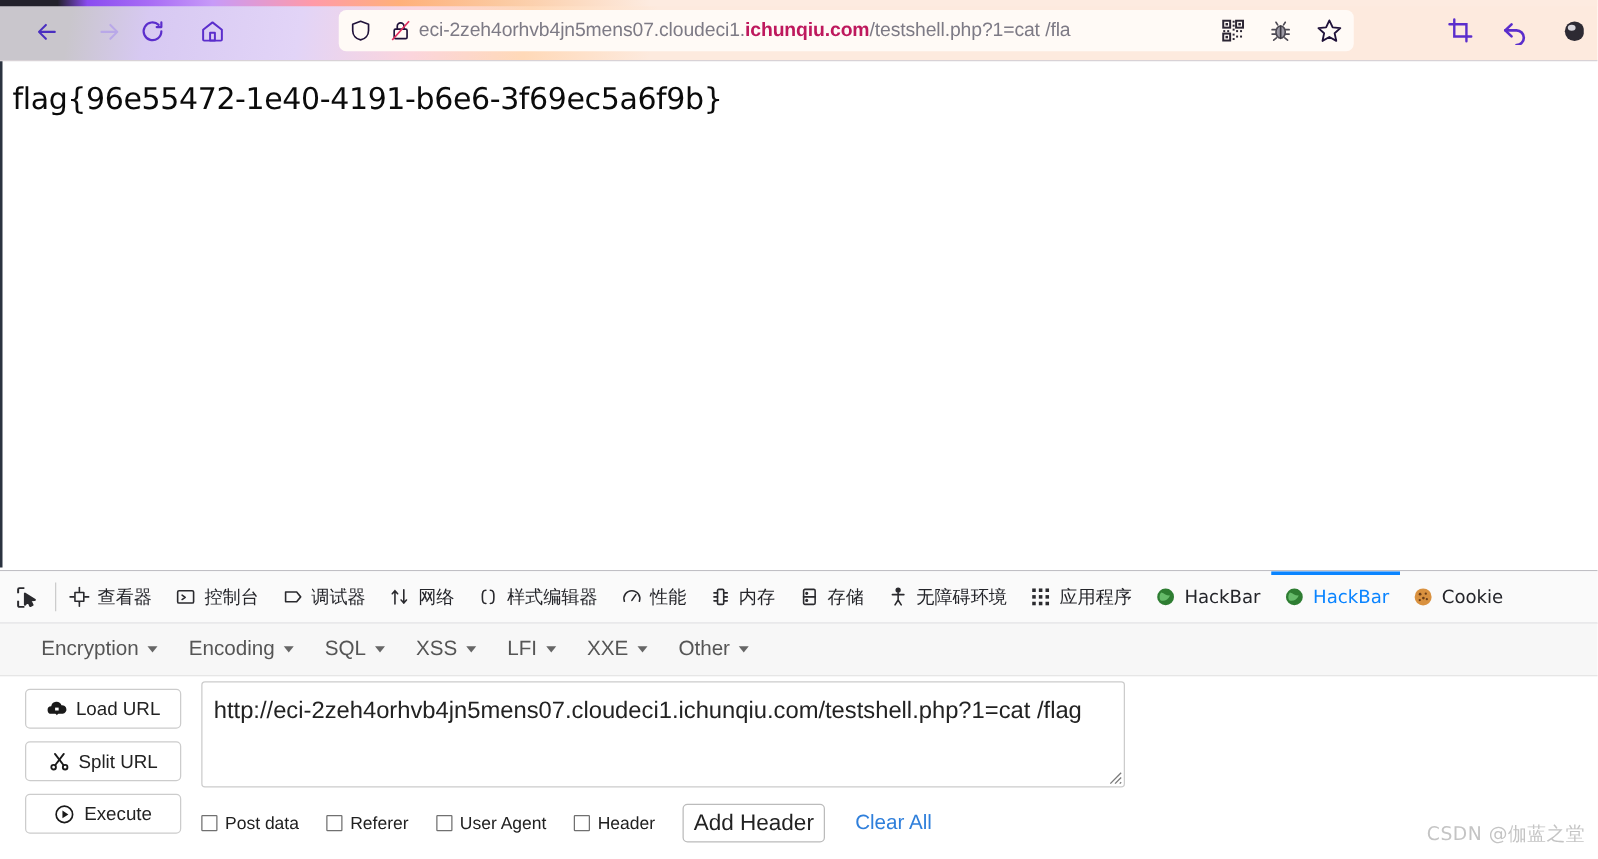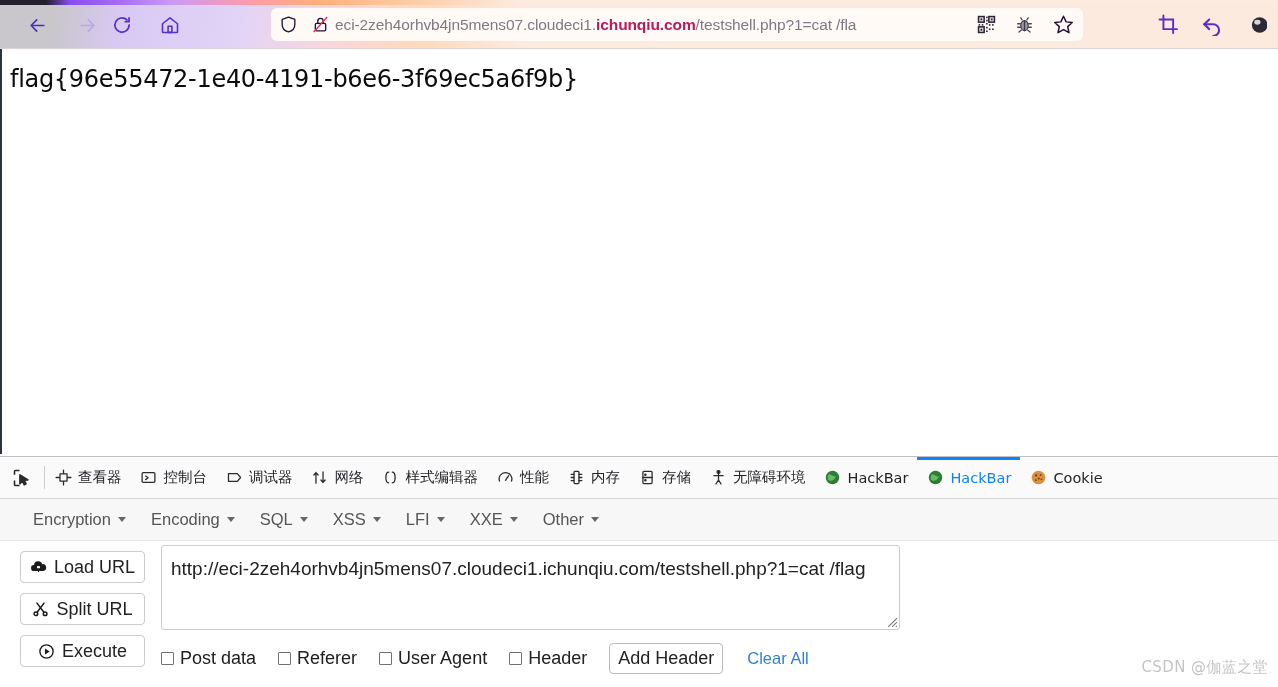--- a/index.html
+++ b/index.html
@@ -213,21 +213,21 @@
   }
   .hb-btn {
     height: 32px;
     border: 1px solid #ccc;
     border-radius: 4px;
     background: #fff;
     display: flex;
     align-items: center;
     justify-content: center;
     gap: 7px;
-    font-size: 18px;
+    font-size: 15px;
     color: #222;
     font-family: "Liberation Sans", sans-serif;
   }
   .hb-btn .bico { width: 17px; height: 17px; display:flex;align-items:center;justify-content:center;}
 
   #hb-url-area {
     position: absolute;
     left: 161px; top: 4px;
     width: 739px; height: 85px;
   }
@@ -259,21 +259,21 @@
     left: 161px; top: 103px;
     display: flex;
     align-items: center;
     gap: 0px;
     height: 28px;
   }
   .hb-check {
     display: flex; align-items: center;
     gap: 6px;
     margin-right: 22px;
-    font-size: 18px;
+    font-size: 14px;
     color: #202020;
     font-family: "Liberation Sans", sans-serif;
   }
   .hb-check .box {
     width: 13px; height: 13px;
     border: 1px solid #707070;
     background: #fff;
     border-radius: 1px;
   }
   #add-header-btn {
@@ -498,20 +498,36 @@
           <span>存储</span>
         </div>
         <div class="dt-tab">
           <span class="dt-ico">
             <svg width="17" height="17" viewBox="0 0 24 24" fill="none" stroke="#2a2a2e" stroke-width="1.8" stroke-linejoin="round" stroke-linecap="round">
               <circle cx="12" cy="4.3" r="2.1" fill="#2a2a2e"></circle>
               <path d="M12 7.5v8M5.5 9.5h13M8.5 21l3.5-5.5 3.5 5.5"></path>
             </svg>
           </span>
           <span>无障碍环境</span>
+        </div>
+        <div class="dt-tab">
+          <span class="dt-ico">
+            <svg width="17" height="17" viewBox="0 0 24 24" fill="#2a2a2e">
+              <rect x="2.5" y="2.5" width="4" height="4"></rect>
+              <rect x="10" y="2.5" width="4" height="4"></rect>
+              <rect x="17.5" y="2.5" width="4" height="4"></rect>
+              <rect x="2.5" y="10" width="4" height="4"></rect>
+              <rect x="10" y="10" width="4" height="4"></rect>
+              <rect x="17.5" y="10" width="4" height="4"></rect>
+              <rect x="2.5" y="17.5" width="4" height="4"></rect>
+              <rect x="10" y="17.5" width="4" height="4"></rect>
+              <rect x="17.5" y="17.5" width="4" height="4"></rect>
+            </svg>
+          </span>
+          <span>应用程序</span>
         </div>
         <div class="dt-tab">
           <span class="dt-ico">
             <svg width="17" height="17" viewBox="0 0 24 24">
               <circle cx="12" cy="12" r="9.5" fill="#2e7d32"></circle>
               <path d="M7 7c4 1 6 4 10 3.5-2 5-7 7-10.5 5.5C4.5 14 5 9 7 7z" fill="#66bb6a"></path>
             </svg>
           </span>
           <span>HackBar</span>
         </div>

